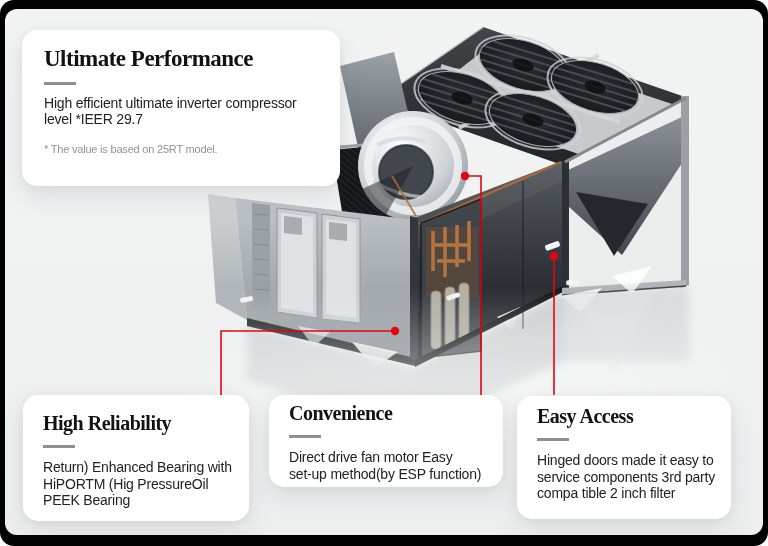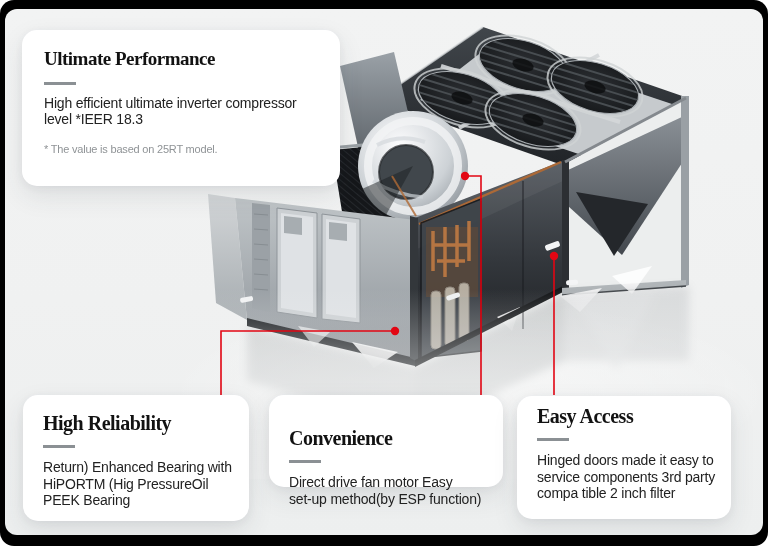--- a/index.html
+++ b/index.html
@@ -5,25 +5,25 @@
   html,body{margin:0;padding:0;background:#ffffff;}
   .screen{position:relative;width:768px;height:546px;background:#000;border-radius:14px;overflow:hidden;
           font-family:"Liberation Sans",sans-serif;}
   .stage{position:absolute;left:5px;right:5px;top:9px;bottom:11px;border-radius:12px;overflow:hidden;
          background:linear-gradient(180deg,#f2f3f3 0%,#f0f1f1 55%,#edefef 100%);}
   .illustration{position:absolute;left:0;top:0;width:758px;height:526px;z-index:1;}
   .card{position:absolute;z-index:2;background:var(--card-bg,#ffffff);border-radius:15px;
         box-shadow:0 10px 26px rgba(45,55,65,.10),0 2px 8px rgba(45,55,65,.06);box-sizing:border-box;}
   .card-top{left:17px;top:21px;width:318px;height:156px;padding:15px 22px;}
   .card-b1{left:18px;top:386px;width:226px;height:126px;padding:16px 20px;}
-  .card-b2{left:264px;top:386px;width:234px;height:92px;padding:31px 20px;}
+  .card-b2{left:264px;top:386px;width:234px;height:92px;padding:6px 20px;}
   .card-b3{left:512px;top:387px;width:214px;height:123px;padding:8px 20px;}
   .card h2{margin:0;font-family:"Liberation Serif",serif;font-weight:700;color:var(--title,#121212);
            letter-spacing:-.5px;}
-  .card-top h2{font-size:19px;line-height:27px;}
+  .card-top h2{font-size:23px;line-height:27px;}
   .card-b1 h2,.card-b2 h2,.card-b3 h2{font-size:20px;line-height:24px;}
   .divider{width:32px;height:3px;background:var(--divider,#8b9094);margin:10px 0 11px 0;}
   .body-line{font-size:14px;line-height:15.5px;color:var(--body,#222);white-space:nowrap;letter-spacing:-.2px;}
   .card-b1 .body-line,.card-b2 .body-line,.card-b3 .body-line{line-height:16.5px;}
   .footnote{margin-top:16px;font-size:11px;color:var(--footnote,#8f9396);white-space:nowrap;letter-spacing:-.2px;}
   .co{stroke:var(--accent,#e20613);stroke-width:1.6;fill:none;}
   .cod{fill:var(--accent,#e20613);}
 </style>
 </head>
 <body>
@@ -255,21 +255,21 @@
         <circle class="cod" cx="460" cy="167" r="4.2"></circle>
         <circle class="cod" cx="549" cy="247" r="4.2"></circle>
         <circle class="cod" cx="390" cy="322" r="4.2"></circle>
       </g>
     </svg>
 
     <div class="card card-top">
       <h2>Ultimate Performance</h2>
       <div class="divider"></div>
       <div class="body-line">High efficient ultimate inverter compressor</div>
-      <div class="body-line">level *IEER 18.3</div>
+      <div class="body-line">level *IEER 29.7</div>
       <div class="footnote">* The value is based on 25RT model.</div>
     </div>
 
     <div class="card card-b1">
       <h2>High Reliability</h2>
       <div class="divider"></div>
       <div class="body-line">Return) Enhanced Bearing with</div>
       <div class="body-line">HiPORTM (Hig PressureOil</div>
       <div class="body-line">PEEK Bearing</div>
     </div>

